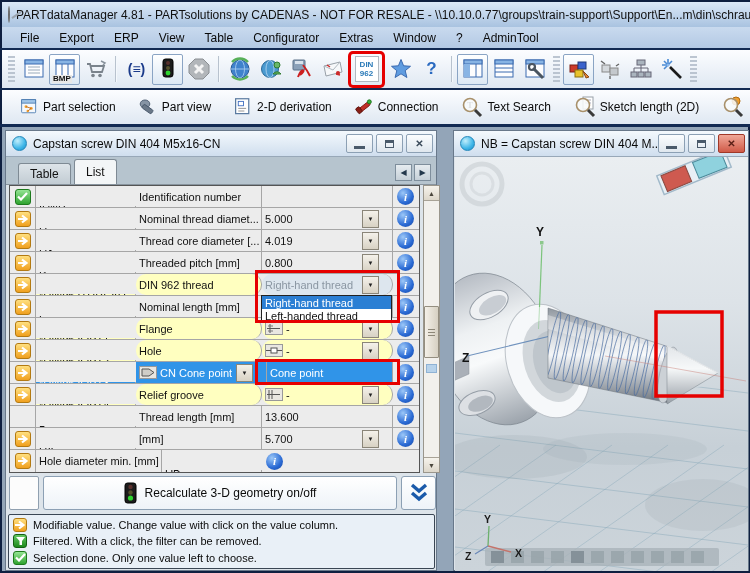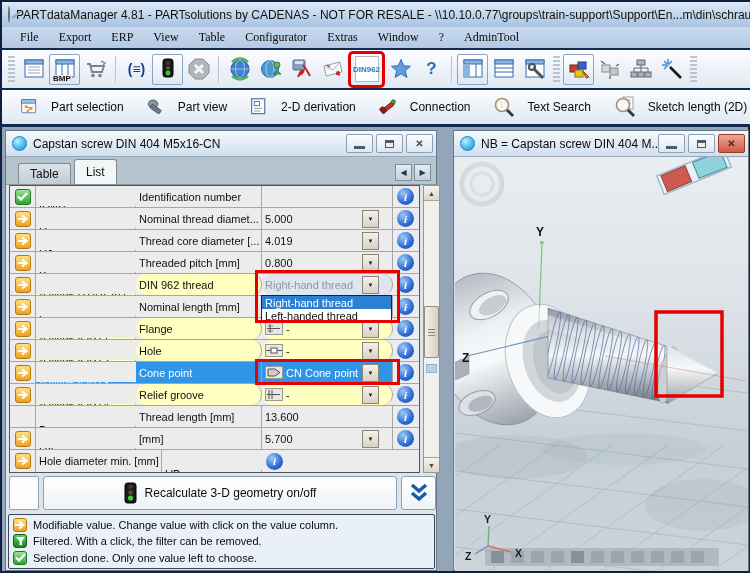--- a/index.html
+++ b/index.html
@@ -7,41 +7,41 @@
   .win{position:relative;width:750px;height:573px;background:#0e1f40;overflow:hidden;
        font-family:"Liberation Sans",sans-serif;-webkit-font-smoothing:none;}
   
   .titlebar{position:absolute;left:2px;top:2px;right:0;height:25px;display:flex;align-items:center;
     background:linear-gradient(#dce9f8,#a9c3e0);padding-left:6px;gap:6px;white-space:nowrap;overflow:hidden;}
   .apptitle{font-size:12px;color:#101010;}
   .appicon{width:17px;height:17px;border-radius:50%;
     background:radial-gradient(circle at 35% 35%,#e8f4e8,#7fbf6f 55%,#3f7f3f);border:1px solid #6a6a6a;position:relative;}
   .appicon:before{content:"";position:absolute;left:2px;top:7px;width:11px;height:2px;background:#9aa4ae;transform:rotate(-35deg);}
   .menubar{position:absolute;left:2px;top:27px;right:0;height:21px;background:linear-gradient(#c9daee,#b3c9e4);
-    display:flex;align-items:center;padding-left:8px;font-family:Liberation Serif, serif;}
+    display:flex;align-items:center;padding-left:8px;}
   .menu-item{font-size:12px;color:#0a0a0a;padding:2px 10px;cursor:default;}
   .hsep{position:absolute;left:0;right:0;height:2px;background:#122a52;}
   
   .toolbar{position:absolute;left:2px;right:0;display:flex;align-items:center;
     background:linear-gradient(#fcfdff,#dfe8f2);padding-left:3px;}
   .tb1{top:50px;height:38px;}
   .tb2{top:90px;height:34px;}
   .grip{width:7px;height:26px;margin:0 3px;
     background-image:repeating-linear-gradient(#b5bfcc 0 2px,transparent 2px 4px);background-size:2px 100%;background-repeat:repeat-x;opacity:.9;}
   .vsep{width:2px;height:26px;background:#b8c2ce;border-right:1px solid #f4f8fc;margin:0 4px;}
   .tbtn{width:31px;height:31px;display:flex;align-items:center;justify-content:center;position:relative;border:1px solid transparent;border-radius:2px;}
   .tbtn.active{background:linear-gradient(#ffffff,#dce8f4);border:1px solid #8aa4c4;}
   .tbtn .lab{position:absolute;bottom:1px;left:2px;font-size:8px;font-weight:bold;color:#101010;background:#e8e8e8;padding:0 1px;line-height:8px;}
   .tbtn .formula{font-size:14px;font-weight:bold;color:#1a3a8a;}
   .tbtn .help{font-size:17px;font-weight:bold;color:#2a6ac0;}
-  .dinbox{width:24px;height:26px;background:#fff;border:1px solid #b0b8c0;display:flex;flex-direction:row;
+  .dinbox{width:24px;height:26px;background:#fff;border:1px solid #b0b8c0;display:flex;flex-direction:column;
     align-items:center;justify-content:center;line-height:9px;}
   .dinbox span{font-size:8px;font-weight:bold;color:#2a7ab8;}
   .tbtn.annotated{box-shadow:0 0 0 3px var(--annotation-red,#e60000);margin:0 3px;}
-  .navbtn{display:flex;align-items:center;gap:11px;padding:4px 7px;margin-right:6px;border:1px solid transparent;border-radius:2px;}
+  .navbtn{display:flex;align-items:center;gap:3px;padding:4px 7px;margin-right:6px;border:1px solid transparent;border-radius:2px;}
   .navlabel{font-size:12px;color:#0a0a0a;white-space:nowrap;}
   .navicon{display:flex;}
   
   .content{position:absolute;left:2px;top:127px;right:2px;bottom:2px;background:#93a5b8;}
   .panel{position:absolute;background:#dde4ea;border:1px solid #68788a;}
   .lpanel{left:3px;top:3px;width:432px;height:441px;}
   .rpanel{left:451px;top:3px;width:296px;height:441px;}
   .phead{position:absolute;left:0;top:0;right:0;height:26px;background:linear-gradient(#f4f9fd,#cfdeee);
     border-bottom:1px solid #98a8b8;display:flex;align-items:center;gap:6px;padding-left:6px;}
   .ptitle{font-size:12px;color:#0a0a0a;white-space:nowrap;overflow:hidden;}
@@ -590,31 +590,31 @@
           </div>
           <div class="trow bg-selected">
             <div class="cell c-icon">
               <span class="sticon arrow">
                 <svg width="12" height="10" viewBox="0 0 12 10">
                   <path d="M1,5 H8 M5,1.5 L9.5,5 L5,8.5" fill="none" stroke="#fff" stroke-width="2.2"></path>
                 </svg>
               </span>
             </div>
             <div class="cell c-name">*DIN962OPT3</div>
-            <div class="cell c-desc">Cone point</div>
             <div class="cell c-val">
               <span class="gly">
                 <svg width="18" height="13" viewBox="0 0 18 13">
                   <rect x=".5" y=".5" width="17" height="12" fill="#e9e7e1" stroke="#999"></rect>
                   <polygon points="3,3 10,3 15,6.5 10,10 3,10" fill="#cfcdc7" stroke="#555"></polygon>
                 </svg>
               </span>
               <span class="vtext">CN Cone point</span>
               <span class="combo">▼</span>
             </div>
+            <div class="cell c-desc">Cone point</div>
             <div class="cell c-info">
               <span class="info">i</span>
             </div>
           </div>
           <div class="trow bg-yellow">
             <div class="cell c-icon">
               <span class="sticon arrow">
                 <svg width="12" height="10" viewBox="0 0 12 10">
                   <path d="M1,5 H8 M5,1.5 L9.5,5 L5,8.5" fill="none" stroke="#fff" stroke-width="2.2"></path>
                 </svg>

